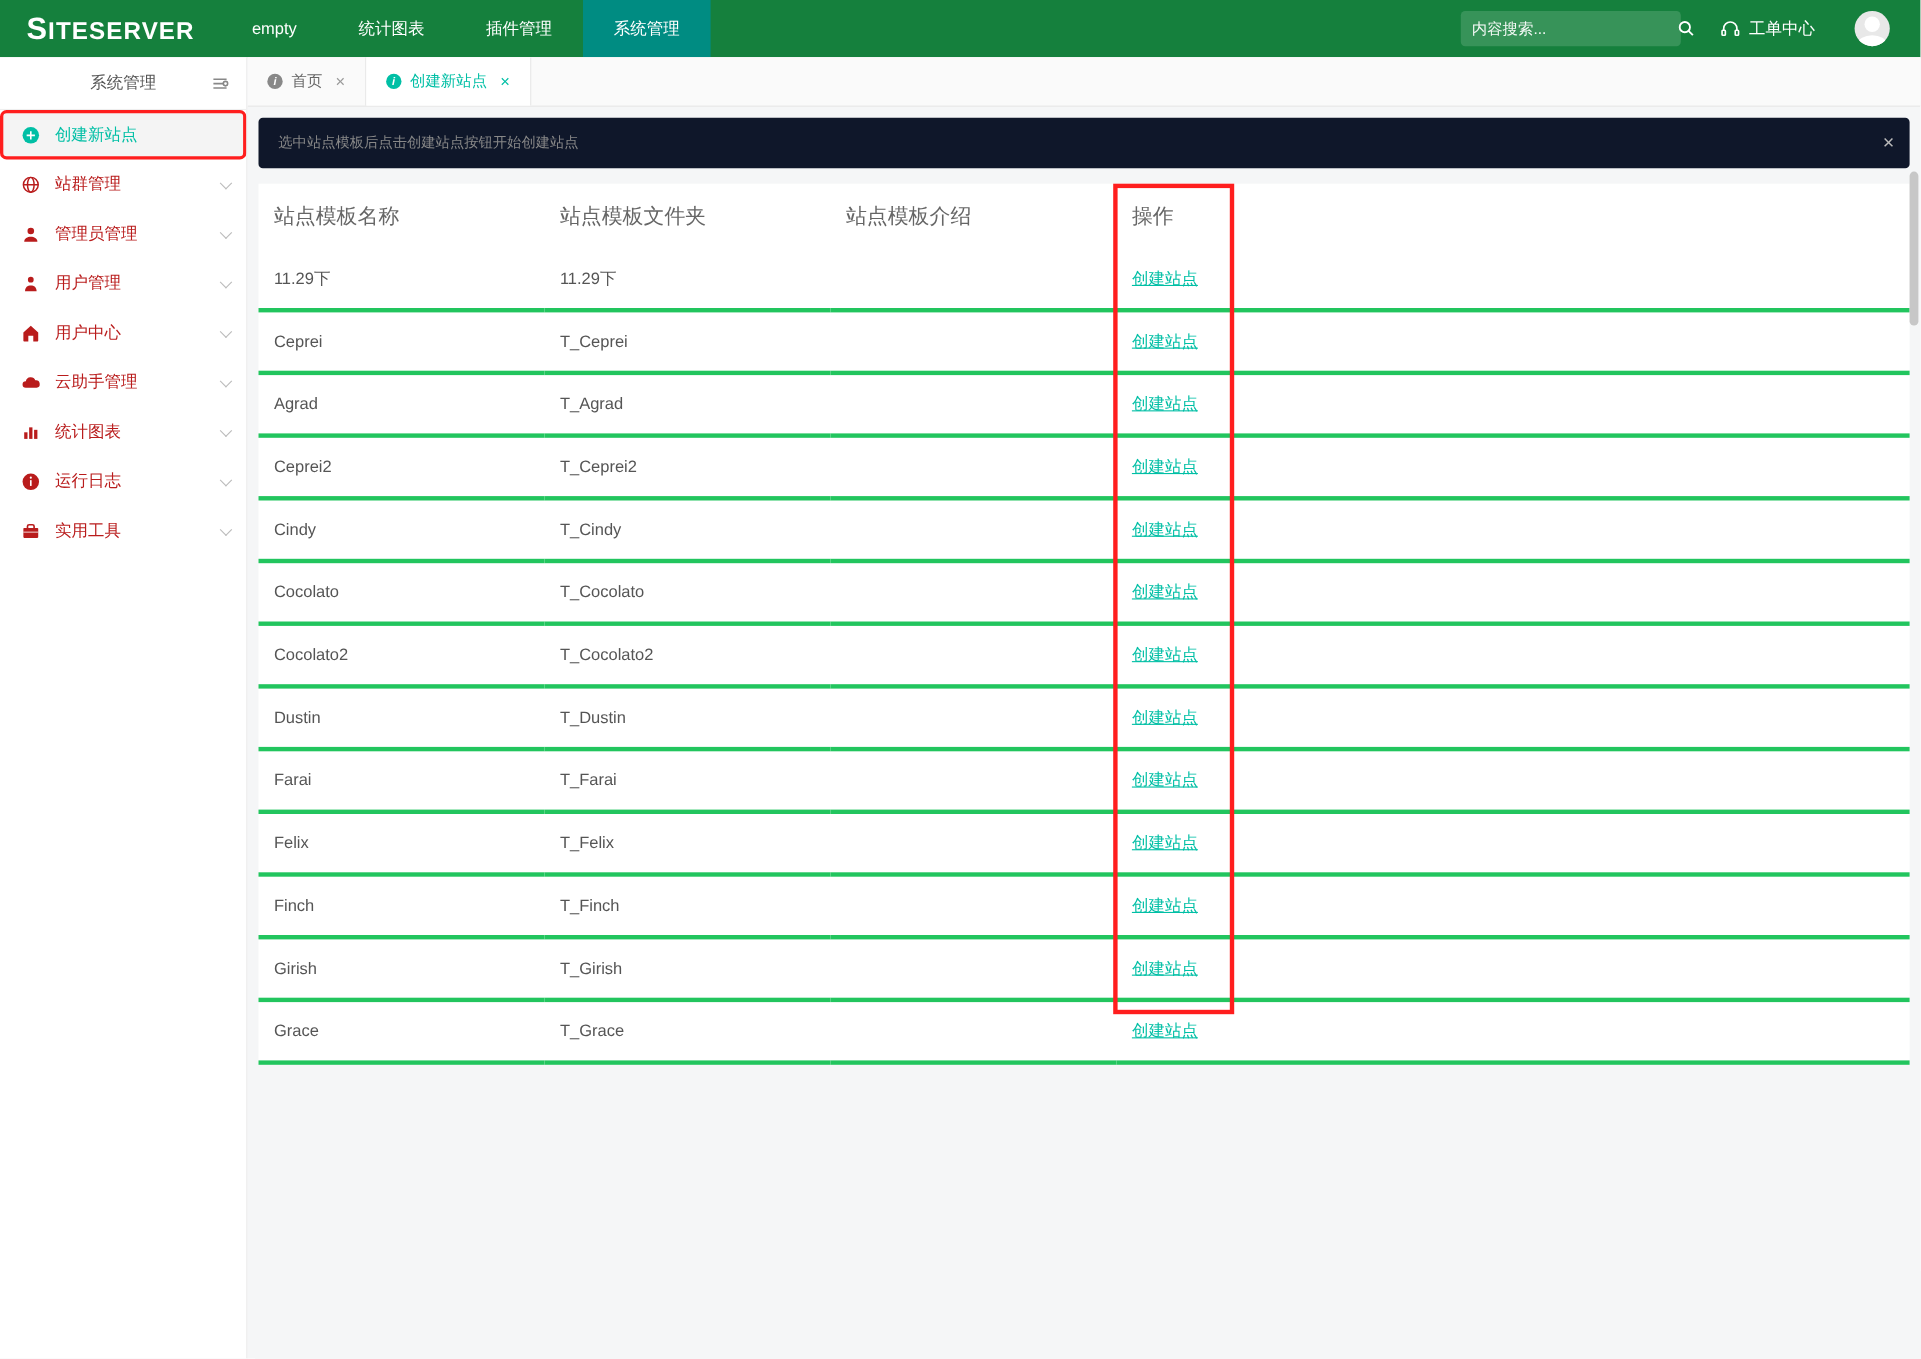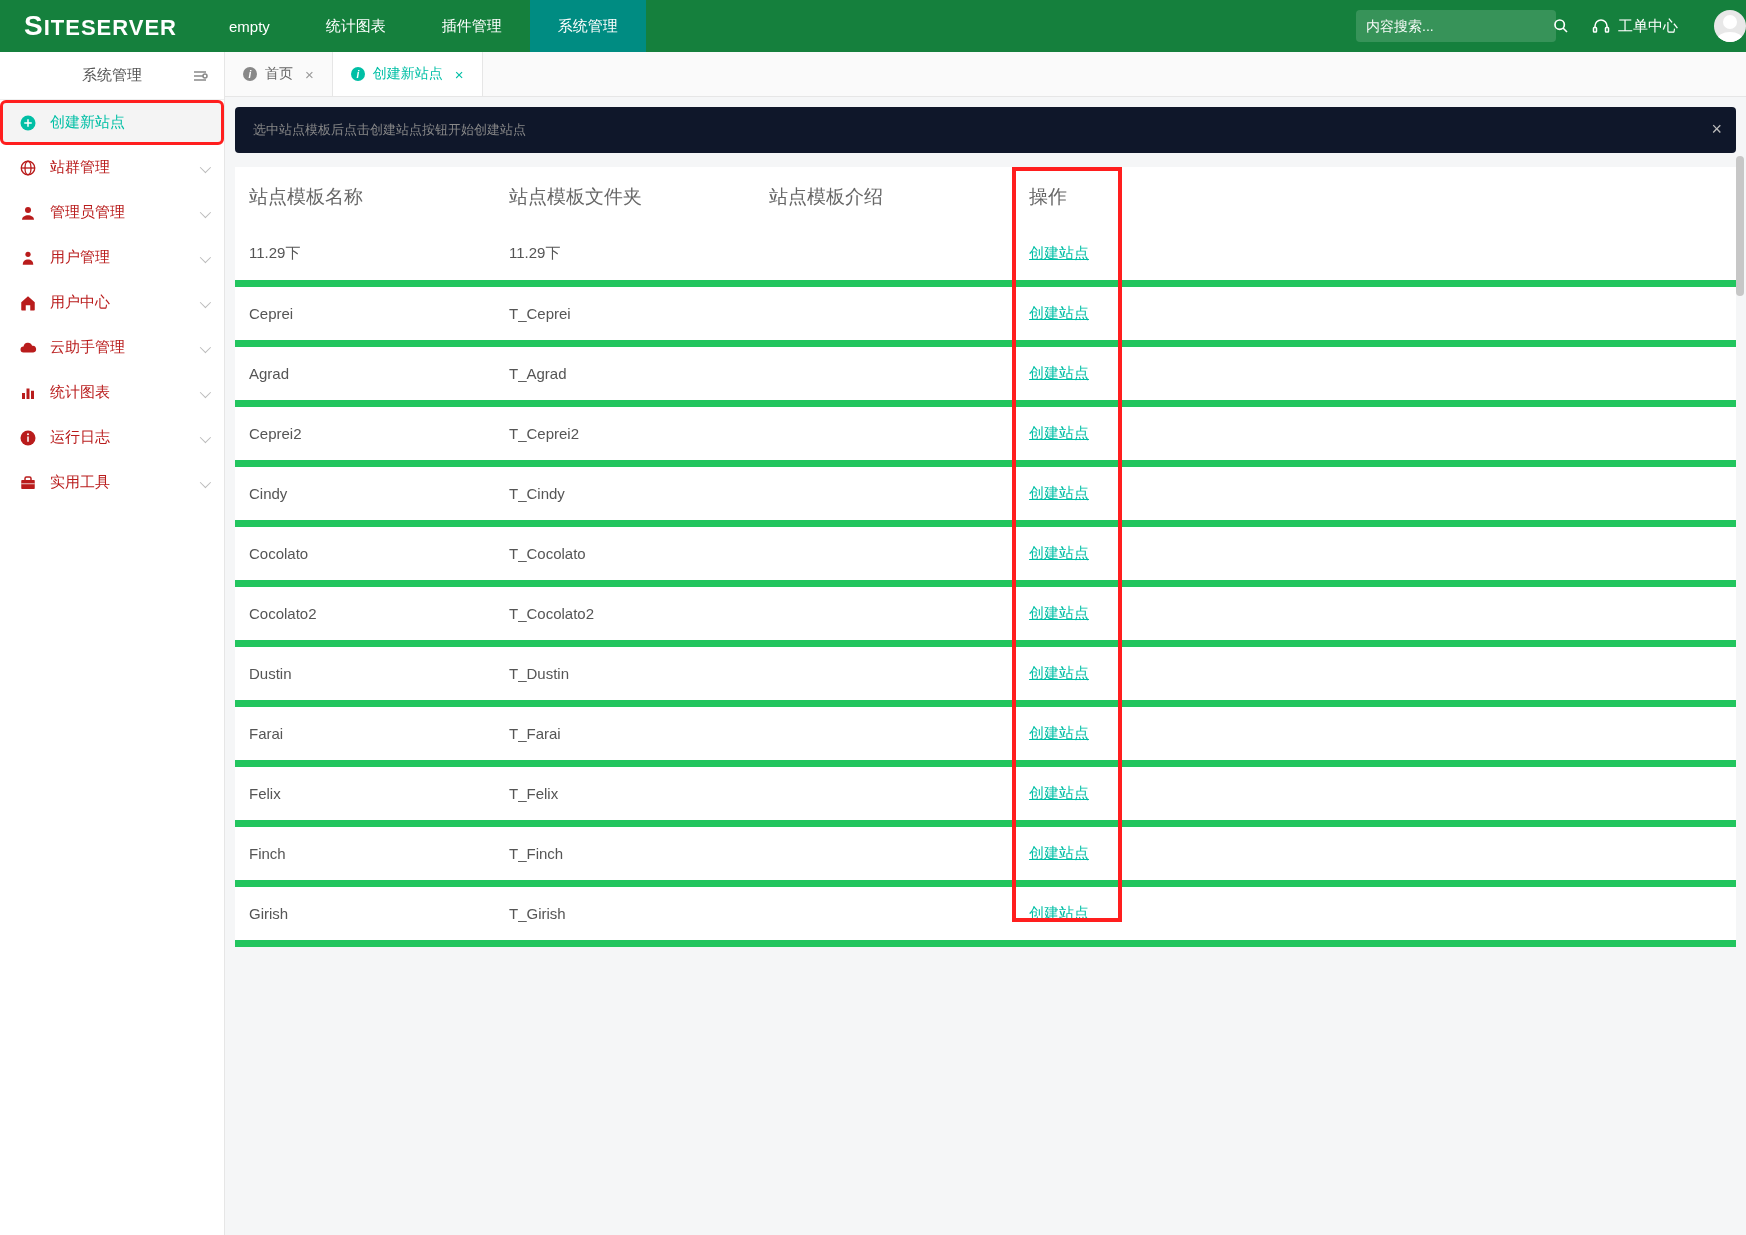--- a/index.html
+++ b/index.html
@@ -4,21 +4,21 @@
   <style>
     * { margin: 0; padding: 0; box-sizing: border-box; }
     body { font-family: -apple-system, BlinkMacSystemFont, "Segoe UI", "Microsoft YaHei", sans-serif; background: #f5f6f7; font-size: 14px; color: #333; }
     
     .topbar { height: 52px; background: #15803d; display: flex; align-items: center; color: #fff; }
     .logo { font-size: 22px; font-weight: bold; letter-spacing: 1px; padding: 0 24px; }
     .logo-first { font-size: 28px; }
     .nav-items { display: flex; height: 100%; }
     .nav-item { padding: 0 28px; display: flex; align-items: center; cursor: pointer; font-size: 15px; color: #fff; }
     .nav-item.active { background: #008c82; }
-    .top-right { margin-left: auto; display: flex; align-items: center; gap: 36px; height: 100%; }
+    .top-right { margin-left: auto; display: flex; align-items: center; gap: 36px; padding-right: 28px; height: 100%; }
     .search-wrap { display: flex; align-items: center; background: rgba(255,255,255,0.15); border-radius: 4px; width: 200px; height: 32px; padding: 0 10px; }
     .search-input { background: transparent; border: none; outline: none; color: #fff; flex: 1; font-size: 14px; }
     .search-input::placeholder { color: rgba(255,255,255,0.95); }
     .search-icon { color: #fff; cursor: pointer; margin-left: 6px; }
     .ticket-link { display: flex; align-items: center; gap: 8px; cursor: pointer; font-size: 15px; color: #fff; }
     .avatar { width: 32px; height: 32px; border-radius: 50%; background: #e8e8e8; cursor: pointer; position: relative; overflow: hidden; }
     .avatar::before { content:""; position:absolute; width:14px; height:14px; background:#fff; border-radius:50%; top:5px; left:9px; }
     .avatar::after { content:""; position:absolute; width:26px; height:16px; background:#fff; border-radius:50% 50% 0 0; bottom:-6px; left:3px; }
     
     .layout { display: flex; height: calc(100vh - 52px); }
@@ -39,21 +39,21 @@
     .tab-close { margin-left: 4px; color: #999; cursor: pointer; font-size: 15px; }
     .tab.active .tab-close { color: #00bfa5; }
     .info-circle { width:14px; height:14px; border-radius:50%; background:#888; color:#fff; display:inline-flex; align-items:center; justify-content:center; font-size:10px; font-weight:bold; font-style:italic; }
     .tab.active .info-circle { background:#00bfa5; }
     
     .content { padding: 10px; }
     .alert { background: #0f172a; padding: 14px 18px; border-radius: 4px; color: #888; font-size: 13px; margin-bottom: 14px; position: relative; }
     .alert-close { position: absolute; right: 14px; top: 12px; color: #bbb; cursor: pointer; font-size: 18px; }
     
     .table { width: 100%; border-collapse: collapse; background: #fff; }
-    .table th, .table td { text-align: left; padding: 17px 14px; font-weight: normal; border-bottom: 7px solid #22c55e; }
+    .table th, .table td { text-align: left; padding: 17px 14px; font-weight: normal; border-bottom: 4px solid #22c55e; }
     .table th { color: #666; font-size: 19px; border-bottom: none; }
     .table td { color: #555; font-size: 15px; }
     .col1 { width: 260px; }
     .col2 { width: 260px; }
     .col3 { width: 260px; }
     .col4 { }
     .action-link { color: #00bfa5; cursor: pointer; text-decoration: underline; }
     .action-highlight { position: absolute; border: 4px solid #ff1e1e; pointer-events: none; }
     
     .scrollbar-right { position: absolute; right: 2px; top: 104px; width: 8px; height: 140px; background: #c7c7c7; border-radius: 4px; }
@@ -301,20 +301,26 @@
                 <td class="col2">T_Finch</td>
                 <td class="col3"></td>
                 <td class="col4"><span class="action-link">创建站点</span></td>
               </tr>
               <tr>
                 <td class="col1">Girish</td>
                 <td class="col2">T_Girish</td>
                 <td class="col3"></td>
                 <td class="col4"><span class="action-link">创建站点</span></td>
               </tr>
+              <tr>
+                <td class="col1">Grace</td>
+                <td class="col2">T_Grace</td>
+                <td class="col3"></td>
+                <td class="col4"><span class="action-link">创建站点</span></td>
+              </tr>
             </tbody>
         </table>
         <div class="action-highlight" style="left:777px; top:0; width:110px; height:755px;"></div>
       </div>
     </div>
 
     <div class="scrollbar-right"></div>
   </div>
 </div>
 

